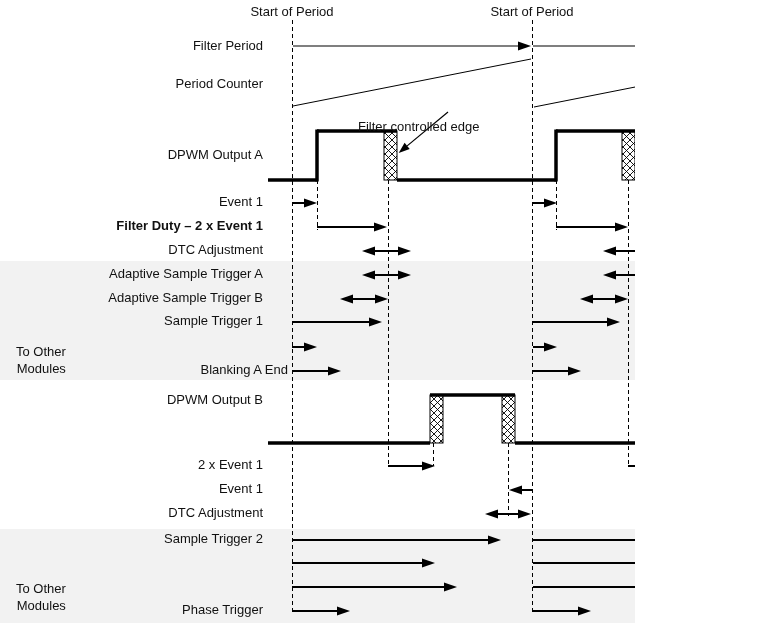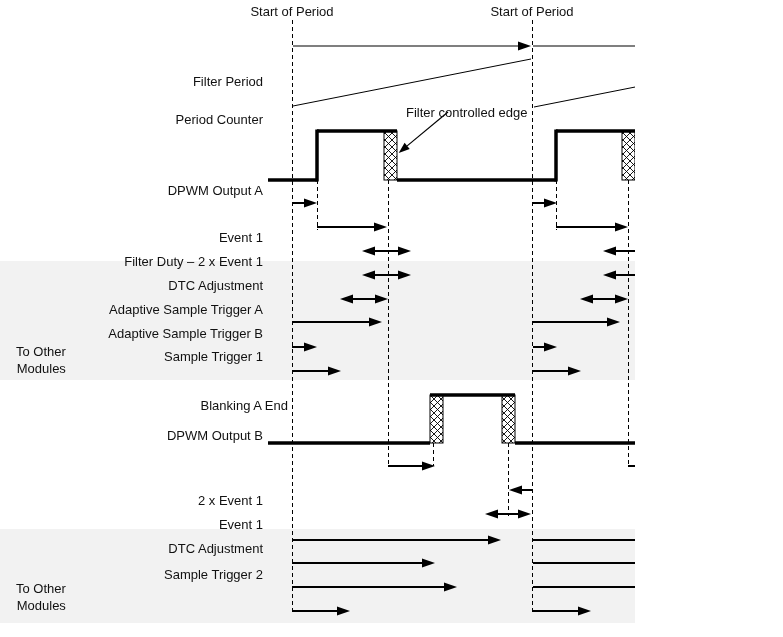--- a/index.html
+++ b/index.html
@@ -4,21 +4,21 @@
 <style>
   html,body{margin:0;padding:0;background:#fff;}
   .stage{
     position:relative;width:635px;height:637px;background:#fff;
     font-family:"Liberation Sans", sans-serif;font-size:13px;color:#111;
     overflow:hidden;
   }
   .stage svg{position:absolute;left:0;top:0;}
   .lbl{position:absolute;white-space:nowrap;line-height:16px;}
   .center{transform:translateX(-50%);}
-  .rlabel{position:absolute;left:13px;width:250px;text-align:right;line-height:16px;white-space:nowrap;margin-top:36px;}
+  .rlabel{position:absolute;left:13px;width:250px;text-align:right;line-height:16px;white-space:nowrap;}
   .llabel{position:absolute;left:16px;text-align:right;line-height:17px;white-space:nowrap;}
 </style>
 </head>
 <body>
 
 <div class="stage">
   <svg id="diagram-svg" width="783" height="637">
     <defs>
       <pattern id="hatch" patternUnits="userSpaceOnUse" width="7" height="7">
         <path d="M0,0 L7,7 M7,0 L0,7" stroke="#000" stroke-width="0.9" fill="none"></path>
@@ -139,32 +139,32 @@
     </svg>
 
   <div class="lbl center" id="sop1" style="left: 292px; top: 4px;">Start of Period</div>
   <div class="lbl center" id="sop2" style="left: 532px; top: 4px;">Start of Period</div>
 
   <div class="rlabel" id="fp-label" style="top: 38px;">Filter Period</div>
   <div class="rlabel" id="pc-label" style="top: 76px;">Period Counter</div>
   <div class="rlabel" id="dpwma-label" style="top: 147px; text-align: right;">DPWM Output A</div>
   <div class="rlabel" id="dpwmb-label" style="top: 392px; text-align: right;">DPWM Output B</div>
 
-  <div class="lbl" id="fce-label" style="left: 358px; top: 105px; margin-left: 48px;">Filter controlled edge</div>
+  <div class="lbl" id="fce-label" style="left: 358px; top: 119px;">Filter controlled edge</div>
 
   <div class="llabel" id="tom1" style="top: 343px;">
     <div>To Other</div>
     <div>Modules</div>
   </div>
   <div class="llabel" id="tom2" style="top: 580px;">
     <div>To Other</div>
     <div>Modules</div>
   </div>
 <div class="rlabel" style="top: 194px;">Event 1</div>
-    <div class="rlabel" style="top: 218px;">Filter Duty – 2 x Event 1</div>
+    <div class="rlabel" style="top: 218px; font-weight: bold;">Filter Duty – 2 x Event 1</div>
     <div class="rlabel" style="top: 242px;">DTC Adjustment</div>
     <div class="rlabel" style="top: 266px;">Adaptive Sample Trigger A</div>
     <div class="rlabel" style="top: 290px;">Adaptive Sample Trigger B</div>
     <div class="rlabel" style="top: 313px;">Sample Trigger 1</div>
     <div class="rlabel" style="top: 362px; padding-left: 25px;">Blanking A End</div>
     <div class="rlabel" style="top: 457px;">2 x Event 1</div>
     <div class="rlabel" style="top: 481px;">Event 1</div>
     <div class="rlabel" style="top: 505px;">DTC Adjustment</div>
     <div class="rlabel" style="top: 531px;">Sample Trigger 2</div>
     <div class="rlabel" style="top: 602px;">Phase Trigger</div>

